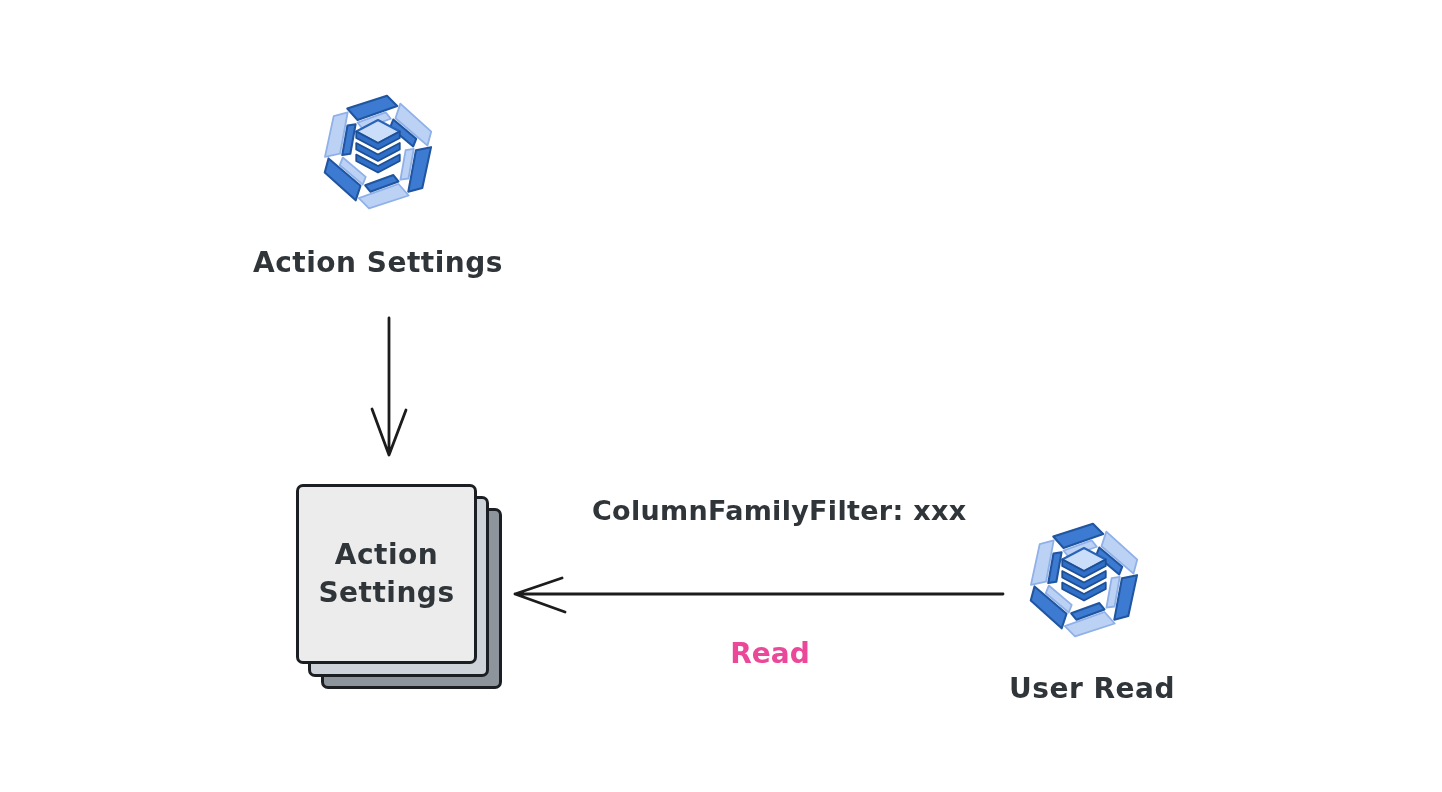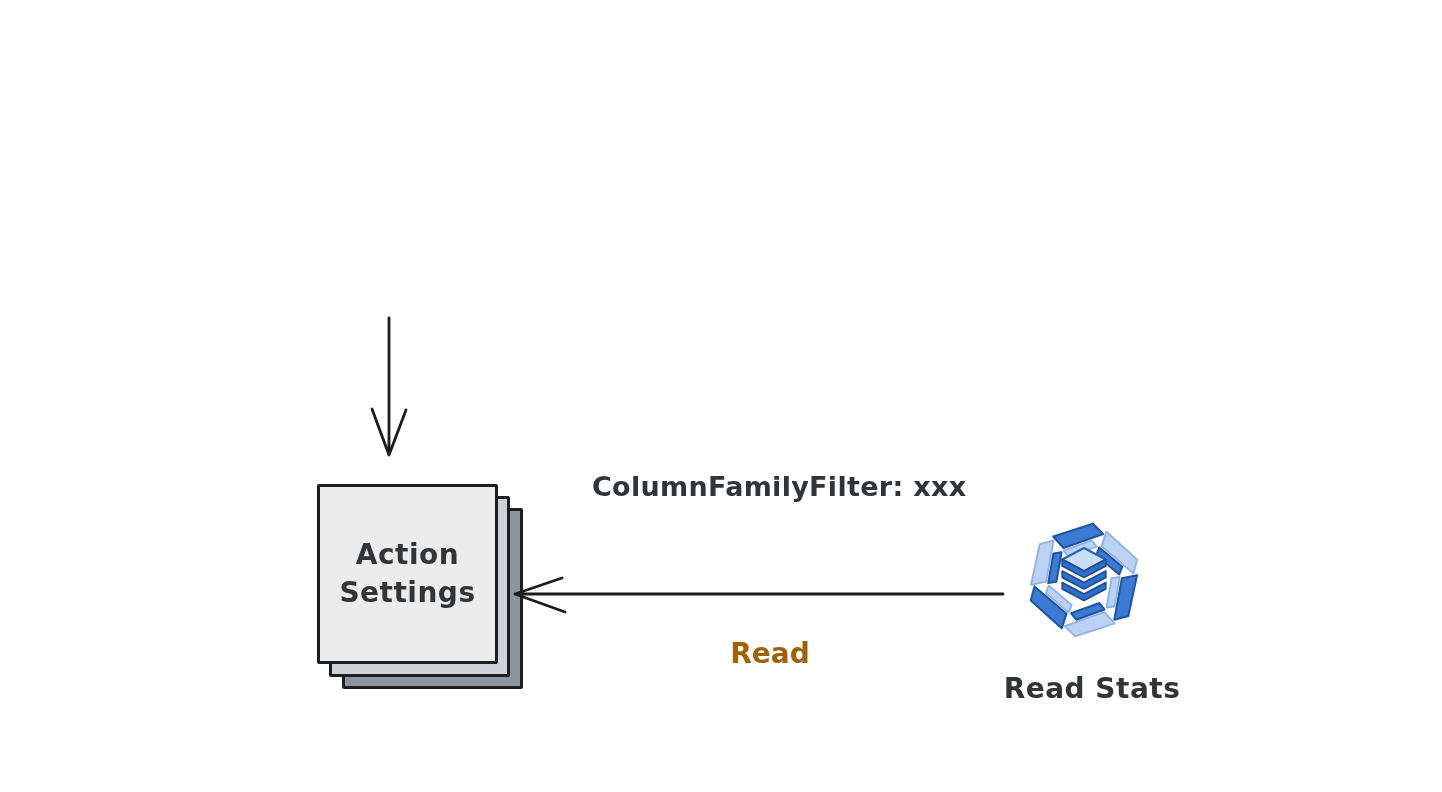--- a/index.html
+++ b/index.html
@@ -25,22 +25,21 @@
     color: #30353a;
     white-space: nowrap;
   }
 
   
   .stack-layer {
     position: absolute;
     width: 181px;
     height: 181px;
     border: 3px solid #1b1f23;
-    border-radius: 2px;
-    margin-left: 21px;
+    border-radius: 7px;
   }
   .stack-back   { left: 321px; top: 508px; background: #8d949c; }
   .stack-middle { left: 308px; top: 496px; background: #ced3d9; }
   .stack-front  {
     left: 296px; top: 484px; height: 180px;
     background: #ececec;
     display: flex;
     flex-direction: column;
     align-items: center;
     justify-content: center;
@@ -50,37 +49,37 @@
     font-weight: 600;
     letter-spacing: 0.5px;
     color: #30353a;
     line-height: 38px;
   }
 
   
   .edge-annotation {
     position: absolute;
     left: 592px;
-    top: 466px;
+    top: 490px;
     font-size: 27px;
     font-weight: 600;
     letter-spacing: 0.3px;
     line-height: 41px;
     color: #30353a;
     white-space: nowrap;
   }
   .edge-label-read {
     position: absolute;
     left: 715px;
     top: 637px;
     width: 110px;
     text-align: center;
     font-size: 28px;
     font-weight: 600;
-    color: #a16207;
+    color: #ec4899;
   }
 
   svg.arrow { position: absolute; overflow: visible; }
   svg.arrow path {
     fill: none;
     stroke: #1c1c1c;
     stroke-width: 2.8;
     stroke-linecap: round;
     stroke-linejoin: round;
   }
@@ -110,20 +109,26 @@
       <path d="M50,25 L67,34 L50,43 L33,34 Z" fill="#cadef9" stroke="#2a63b5" stroke-width="1.6" stroke-linejoin="round"></path>
       <path d="M33,34 L50,43 L67,34 L67,39 L50,48 L33,39 Z" fill="#2f6fc9" stroke="#1d4f94" stroke-width="1.4" stroke-linejoin="round"></path>
       <path d="M33,43 L50,52 L67,43 L67,48 L50,57 L33,48 Z" fill="#2f6fc9" stroke="#1d4f94" stroke-width="1.4" stroke-linejoin="round"></path>
       <path d="M33,52 L50,61 L67,52 L67,57 L50,66 L33,57 Z" fill="#2f6fc9" stroke="#1d4f94" stroke-width="1.4" stroke-linejoin="round"></path>
     </symbol>
   </defs>
 </svg>
 
 <div class="canvas">
 
+  <div class="abs" style="left:314px; top:78px; width:128px; height:200px;">
+    <svg class="logo" style="left:0; top:0;" viewBox="0 0 100 100">
+      <use href="#hbase-logo"></use>
+    </svg>
+    <div class="node-label" style="left:-86px; top:168px; width:300px;">Action Settings</div>
+  </div>
 
   <svg class="arrow" style="left:361px; top:315px;" width="56" height="145">
     <path d="M28,3 L28,140 M11,94 L28,140 L45,95"></path>
   </svg>
 
   <div>
     <div class="stack-layer stack-back"></div>
     <div class="stack-layer stack-middle"></div>
     <div class="stack-layer stack-front">
       <div class="line">Action</div>
@@ -138,16 +143,16 @@
   <svg class="arrow" style="left:507px; top:570px;" width="500" height="50">
     <path d="M496,24 L8,24 M55,8 L8,24 L58,42"></path>
   </svg>
 
   <div class="edge-label-read">Read</div>
 
   <div class="abs" style="left:1020px; top:506px; width:128px; height:200px;">
     <svg class="logo" style="left:0; top:0;" viewBox="0 0 100 100">
       <use href="#hbase-logo"></use>
     </svg>
-    <div class="node-label" style="left:-28px; top:166px; width:200px;">Read Stats</div>
+    <div class="node-label" style="left:-28px; top:166px; width:200px;">User Read</div>
   </div>
 
 </div>
 
 </body></html>

